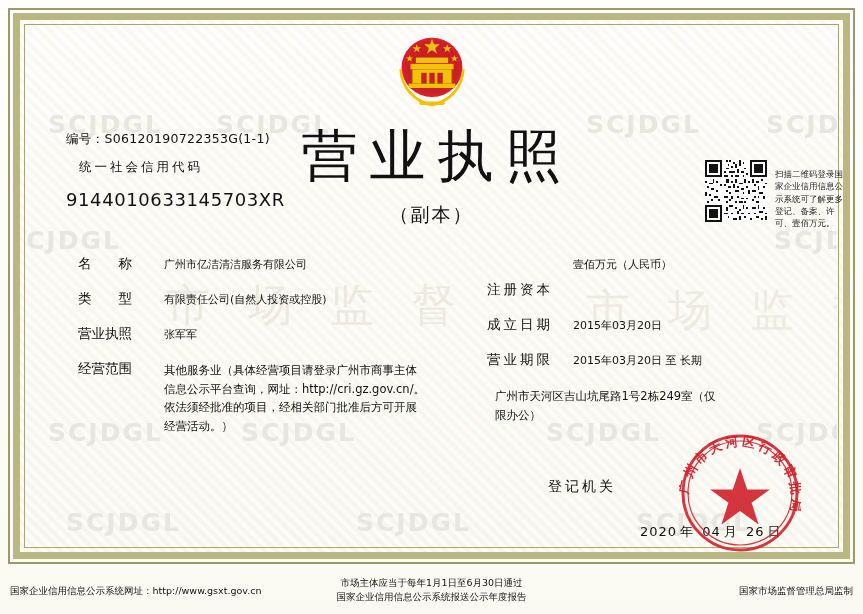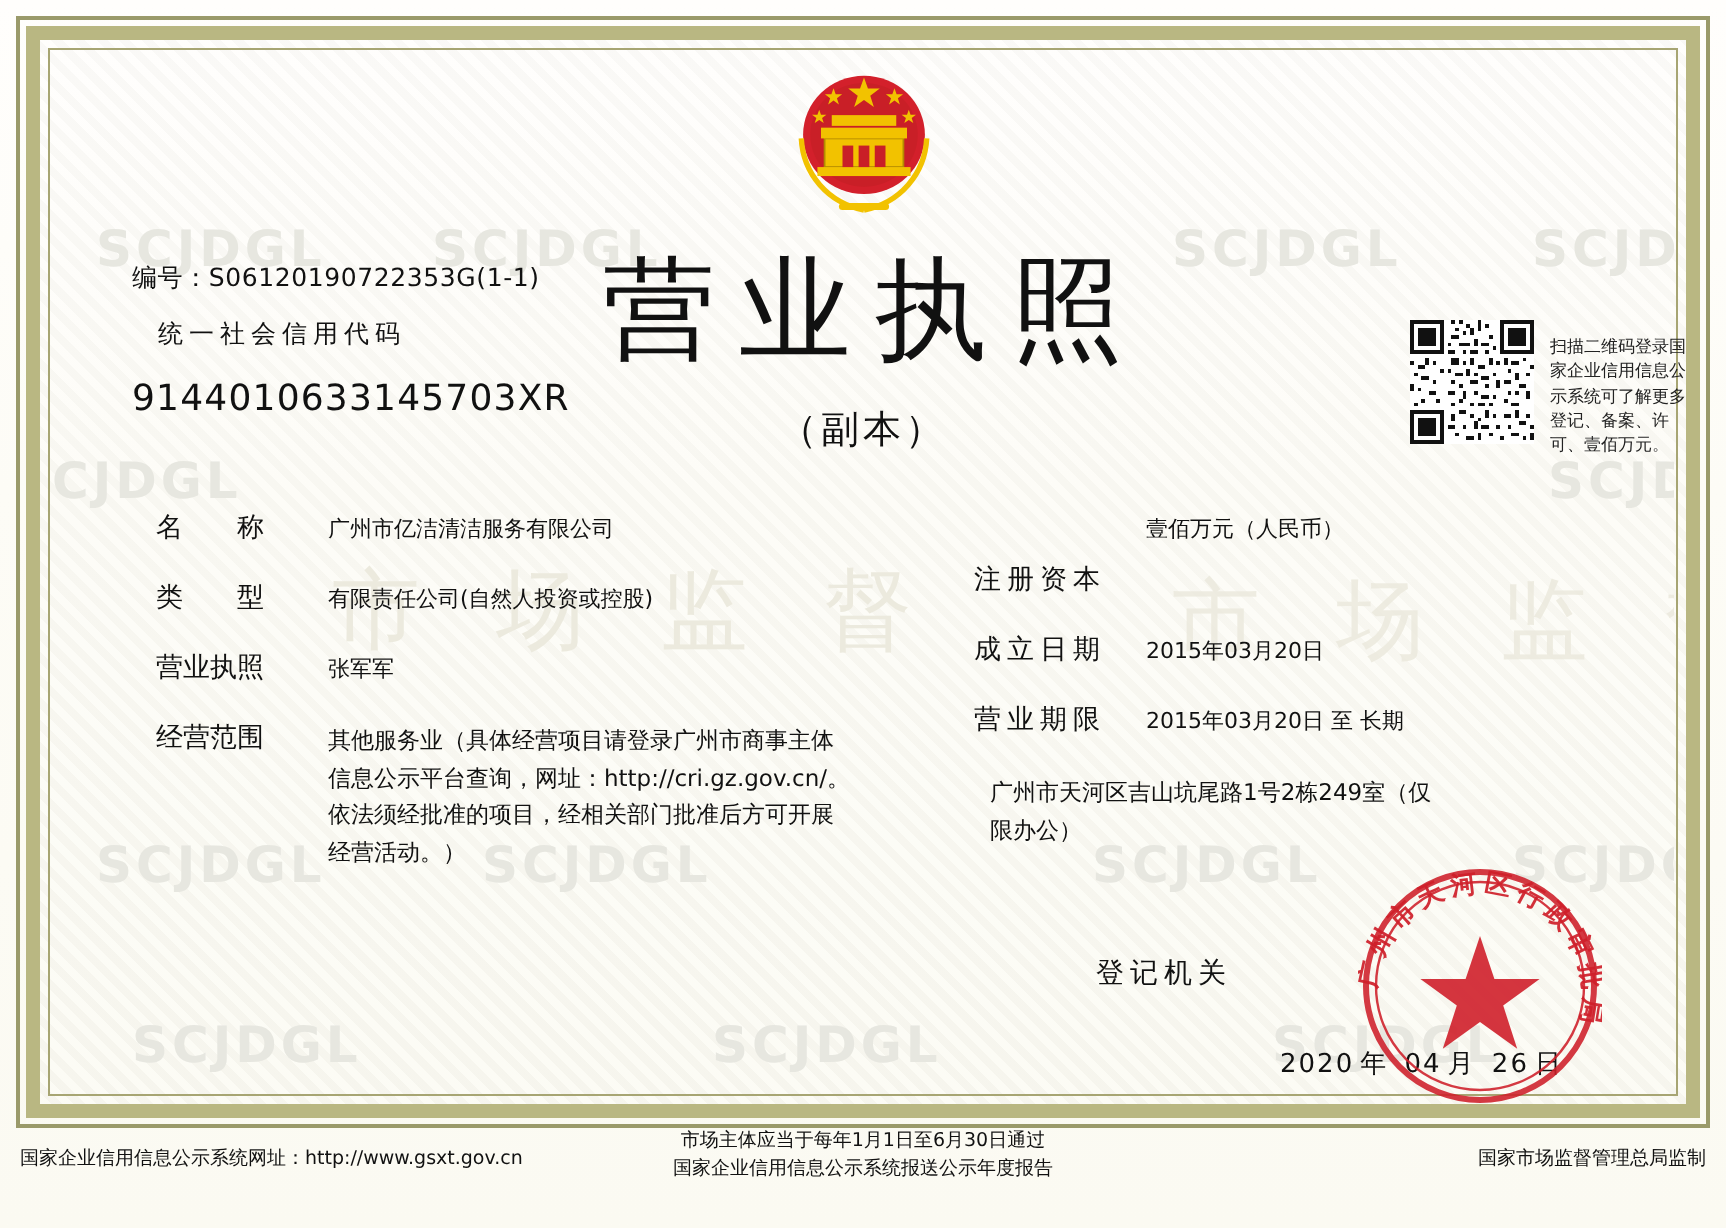--- a/index.html
+++ b/index.html
@@ -121,21 +121,21 @@
   }
   .date-line i{font-style:normal;padding:0 3px;}
 
   
   .seal{
     position:absolute;right:62px;top:432px;width:122px;height:122px;
   }
 
   
   .footer{
-    position:absolute;left:0;right:0;bottom:18px;height:42px;
+    position:absolute;left:0;right:0;bottom:6px;height:42px;
     font-size:9.5px;color:#111;padding-left:18px;
   }
   .f-left{position:absolute;left:10px;bottom:10px;}
   .f-center{position:absolute;left:50%;transform:translateX(-50%);bottom:4px;text-align:center;line-height:1.45;}
   .f-right{position:absolute;right:10px;bottom:10px;}
 </style>
 </head>
 <body>
 
 <div class="page">

